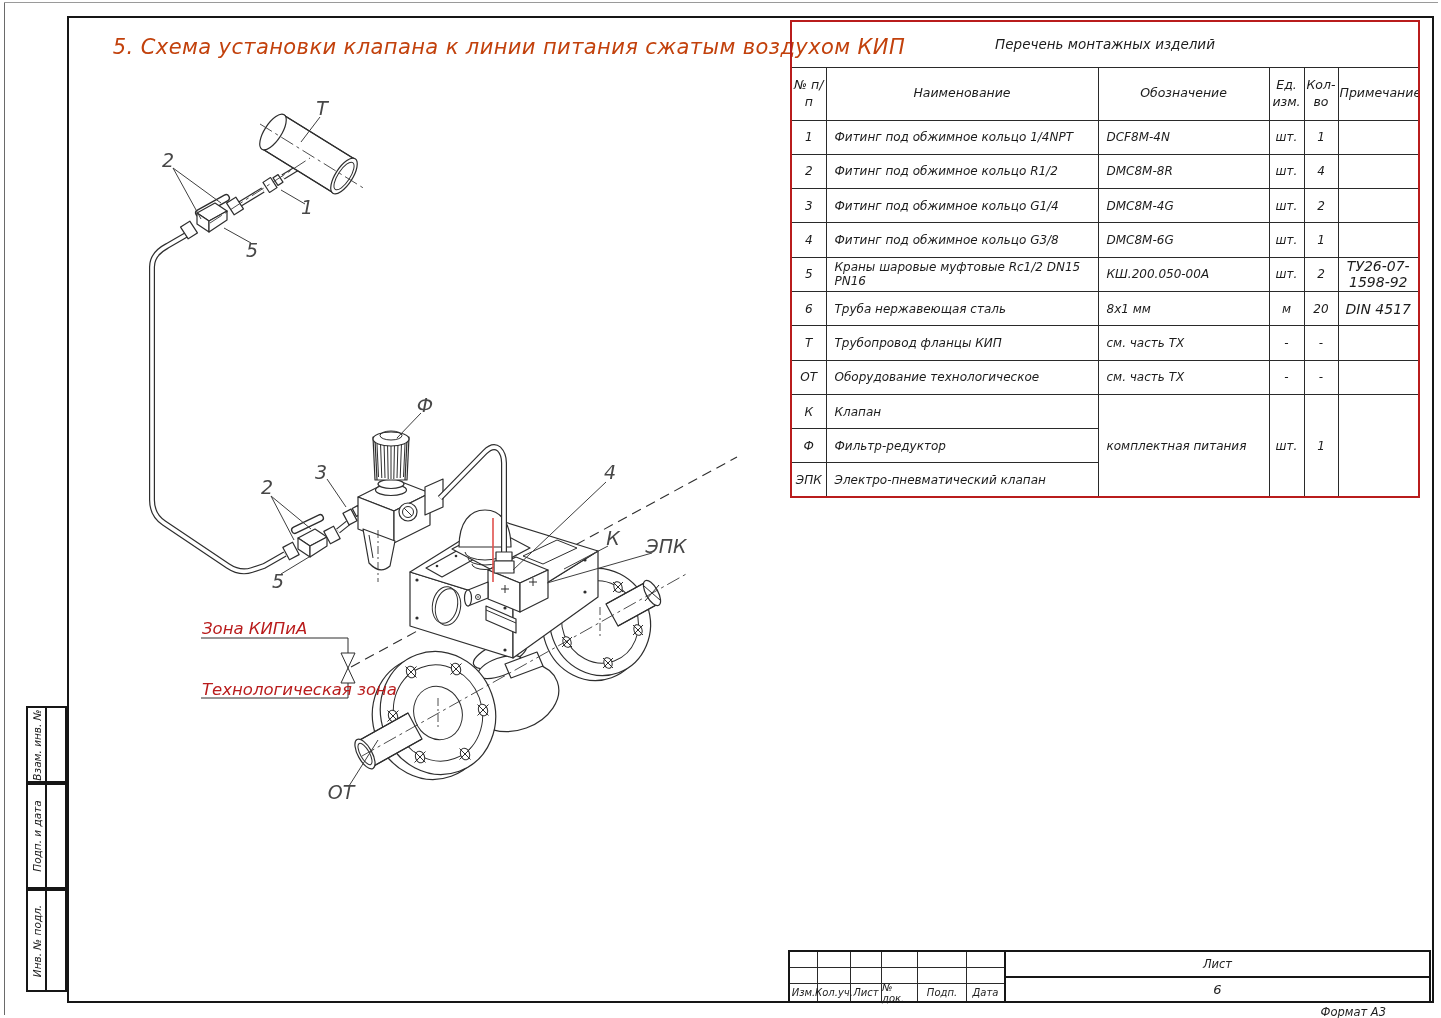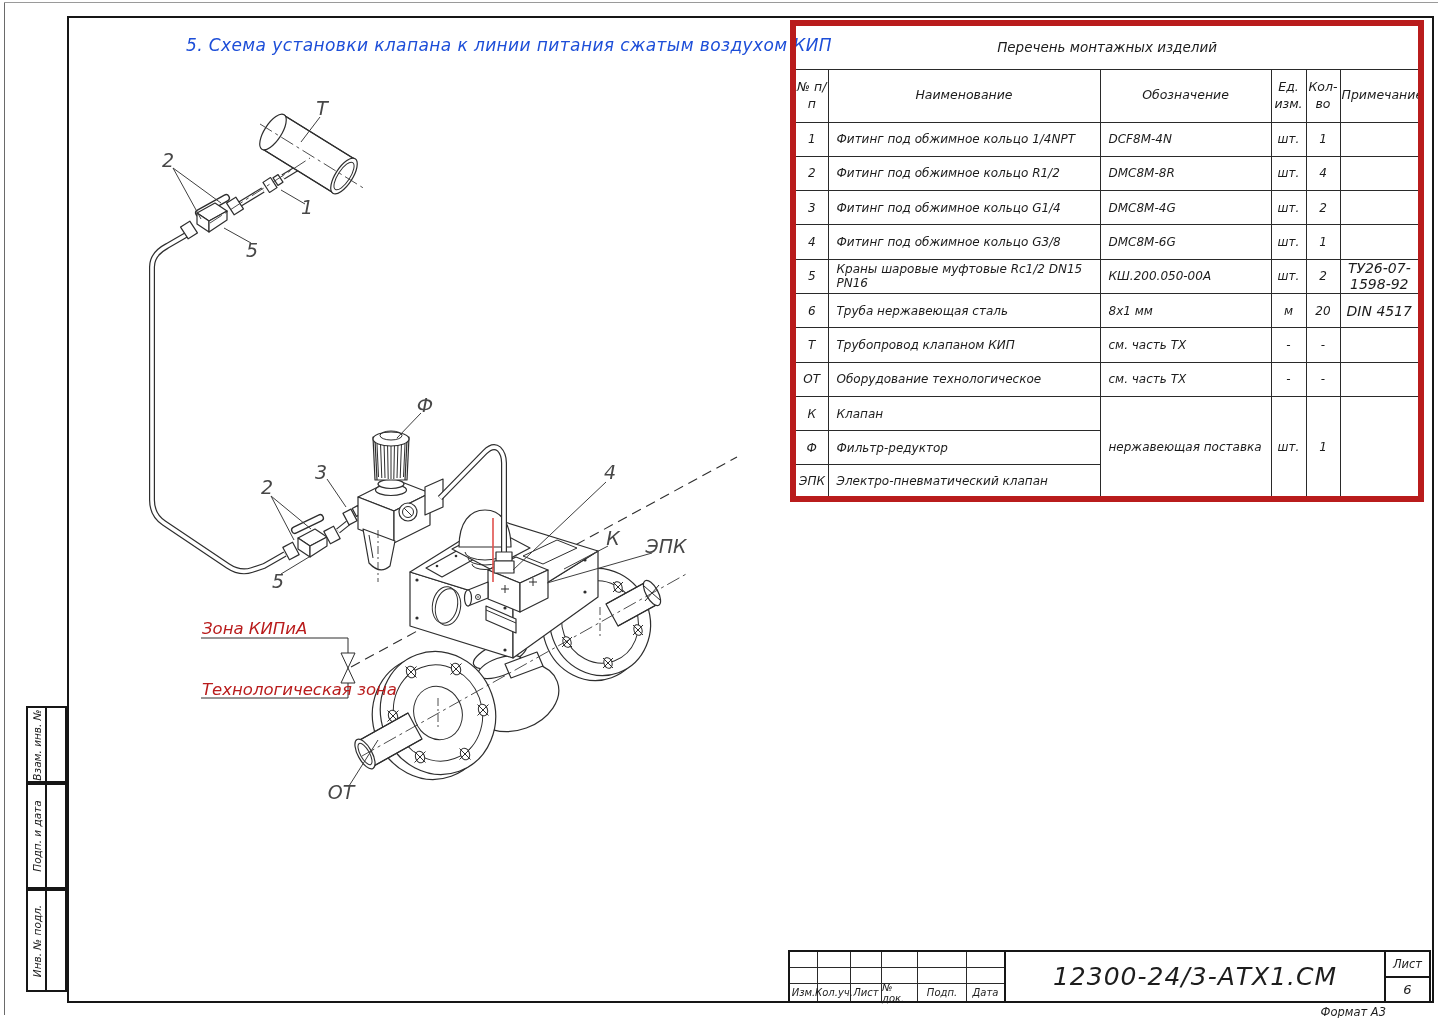--- a/index.html
+++ b/index.html
@@ -6,42 +6,42 @@
   body { width:1441px; height:1018px; background:#fff; position:relative; overflow:hidden;
          font-family:"DejaVu Sans", sans-serif; color:#1d1d1d; }
   .abs { position:absolute; }
   
   .paper-edge-left { left:4px; top:2px; width:1px; height:1013px; background:#6a6a6a; }
   .paper-edge-top  { left:4px; top:2px; width:1434px; height:1px; background:#9a9a9a; }
   
   .frame { left:67px; top:16px; width:1367px; height:987px; border:2px solid #161616; box-sizing:border-box; }
   
   .dwg-title { left:509px; top:35px; transform:translateX(-50%); white-space:nowrap;
-               font-size:17px; font-style:italic; letter-spacing:.4px; color:#1d4ed8; }
+               font-size:21px; font-style:italic; letter-spacing:.4px; color:#c2410c; }
   
   svg.art { left:0; top:0; width:1441px; height:1018px; position:absolute; pointer-events:none; }
   .ln  { stroke:#2e2e2e; stroke-width:1.2; fill:none; stroke-linejoin:round; }
   .lnw { stroke:#2e2e2e; stroke-width:1.2; fill:#fff; stroke-linejoin:round; }
   .thin{ stroke-width:1; }
   .cl  { stroke:#3a3a3a; stroke-width:.9; fill:none; stroke-dasharray:14 4 3 4; }
   .clt { stroke:#3a3a3a; stroke-width:.9; fill:none; stroke-dasharray:8 3 2 3; }
   .zone-dash { stroke:#2e2e2e; stroke-width:1.1; stroke-dasharray:10 6; fill:none; }
   .tube-o { stroke:#2e2e2e; stroke-width:6; fill:none; stroke-linejoin:round; }
   .tube-i { stroke:#fff; stroke-width:3.6; fill:none; stroke-linejoin:round; }
   .pill-o { stroke:#2e2e2e; stroke-width:8; stroke-linecap:round; }
   .pill-i { stroke:#fff; stroke-width:5.2; stroke-linecap:round; }
   .leader { stroke:#3f3f3f; stroke-width:1; fill:none; }
   .red { stroke:#e0514d; stroke-width:1.6; }
   .dot { fill:#2e2e2e; }
   
   .callout { position:absolute; transform:translate(-50%,-50%); font-size:19px; font-style:italic; color:#474747; white-space:nowrap; }
   .zone-label { position:absolute; font-size:16.5px; font-style:italic; color:#b91c1c; white-space:nowrap; }
   
   #parts-table { position:absolute; left:790px; top:20px; width:628px; border-collapse:collapse;
-                 table-layout:fixed; font-style:italic; color:#1c1c1c; border:6px solid #b91c1c; }
+                 table-layout:fixed; font-style:italic; color:#1c1c1c; border:2px solid #b91c1c; }
   #parts-table th, #parts-table td { border:1px solid #2a2a2a; font-weight:normal; overflow:hidden; }
   #parts-table tr.t-title { height:46px; } 
   #parts-table tr.t-title th { font-size:13.5px; }
   #parts-table tr.t-head { height:53px; }
   #parts-table tr.t-head th { font-size:12.5px; white-space:pre-line; line-height:1.3; text-align:center; }
   #parts-table tr.data { height:34.3px; }
   #parts-table td { font-size:12px; text-align:center; padding:0 3px; }
   #parts-table td.c-name, #parts-table td.c-des { text-align:left; padding:0 8px; }
   #parts-table td.c-note { font-size:14px; }
   
@@ -389,38 +389,38 @@
       <tr class="data">
         <td class="c-num">6</td>
         <td class="c-name">Труба нержавеющая сталь</td>
         <td class="c-des">8х1 мм</td>
         <td class="c-unit">м</td>
         <td class="c-qty">20</td>
         <td class="c-note">DIN 4517</td>
       </tr>
       <tr class="data">
         <td class="c-num">Т</td>
-        <td class="c-name">Трубопровод клапаном КИП</td>
+        <td class="c-name">Трубопровод фланцы КИП</td>
         <td class="c-des">см. часть ТХ</td>
         <td class="c-unit">-</td>
         <td class="c-qty">-</td>
         <td class="c-note"></td>
       </tr>
       <tr class="data">
         <td class="c-num">ОТ</td>
         <td class="c-name">Оборудование технологическое</td>
         <td class="c-des">см. часть ТХ</td>
         <td class="c-unit">-</td>
         <td class="c-qty">-</td>
         <td class="c-note"></td>
       </tr>
       <tr class="data">
         <td class="c-num">К</td>
         <td class="c-name">Клапан</td>
-        <td class="c-des" rowspan="3">нержавеющая поставка</td>
+        <td class="c-des" rowspan="3">комплектная питания</td>
         <td class="c-unit" rowspan="3">шт.</td>
         <td class="c-qty" rowspan="3">1</td>
         <td class="c-note" rowspan="3"></td>
       </tr>
       <tr class="data">
         <td class="c-num">Ф</td>
         <td class="c-name">Фильтр-редуктор</td>
       </tr>
       <tr class="data">
         <td class="c-num">ЭПК</td>
@@ -445,23 +445,20 @@
       <div></div>
       <div></div>
       <div></div>
       <div></div>
     <div>Изм.</div>
     <div>Кол.уч.</div>
     <div>Лист</div>
     <div>№ док.</div>
     <div>Подп.</div>
     <div>Дата</div>
-  </div>
-  <div class="doc-cell">
-    <span class="doc-num">12300-24/3-АТХ1.СМ</span>
   </div>
   <div class="sheet-cell">
     <div class="sheet-label">Лист</div>
     <div class="sheet-num">6</div>
   </div>
 </div>
 <div class="abs format-label">Формат А3</div>
 
 <div class="side-box" style="top:706px;height:77px">
   <div class="side-label-col">

